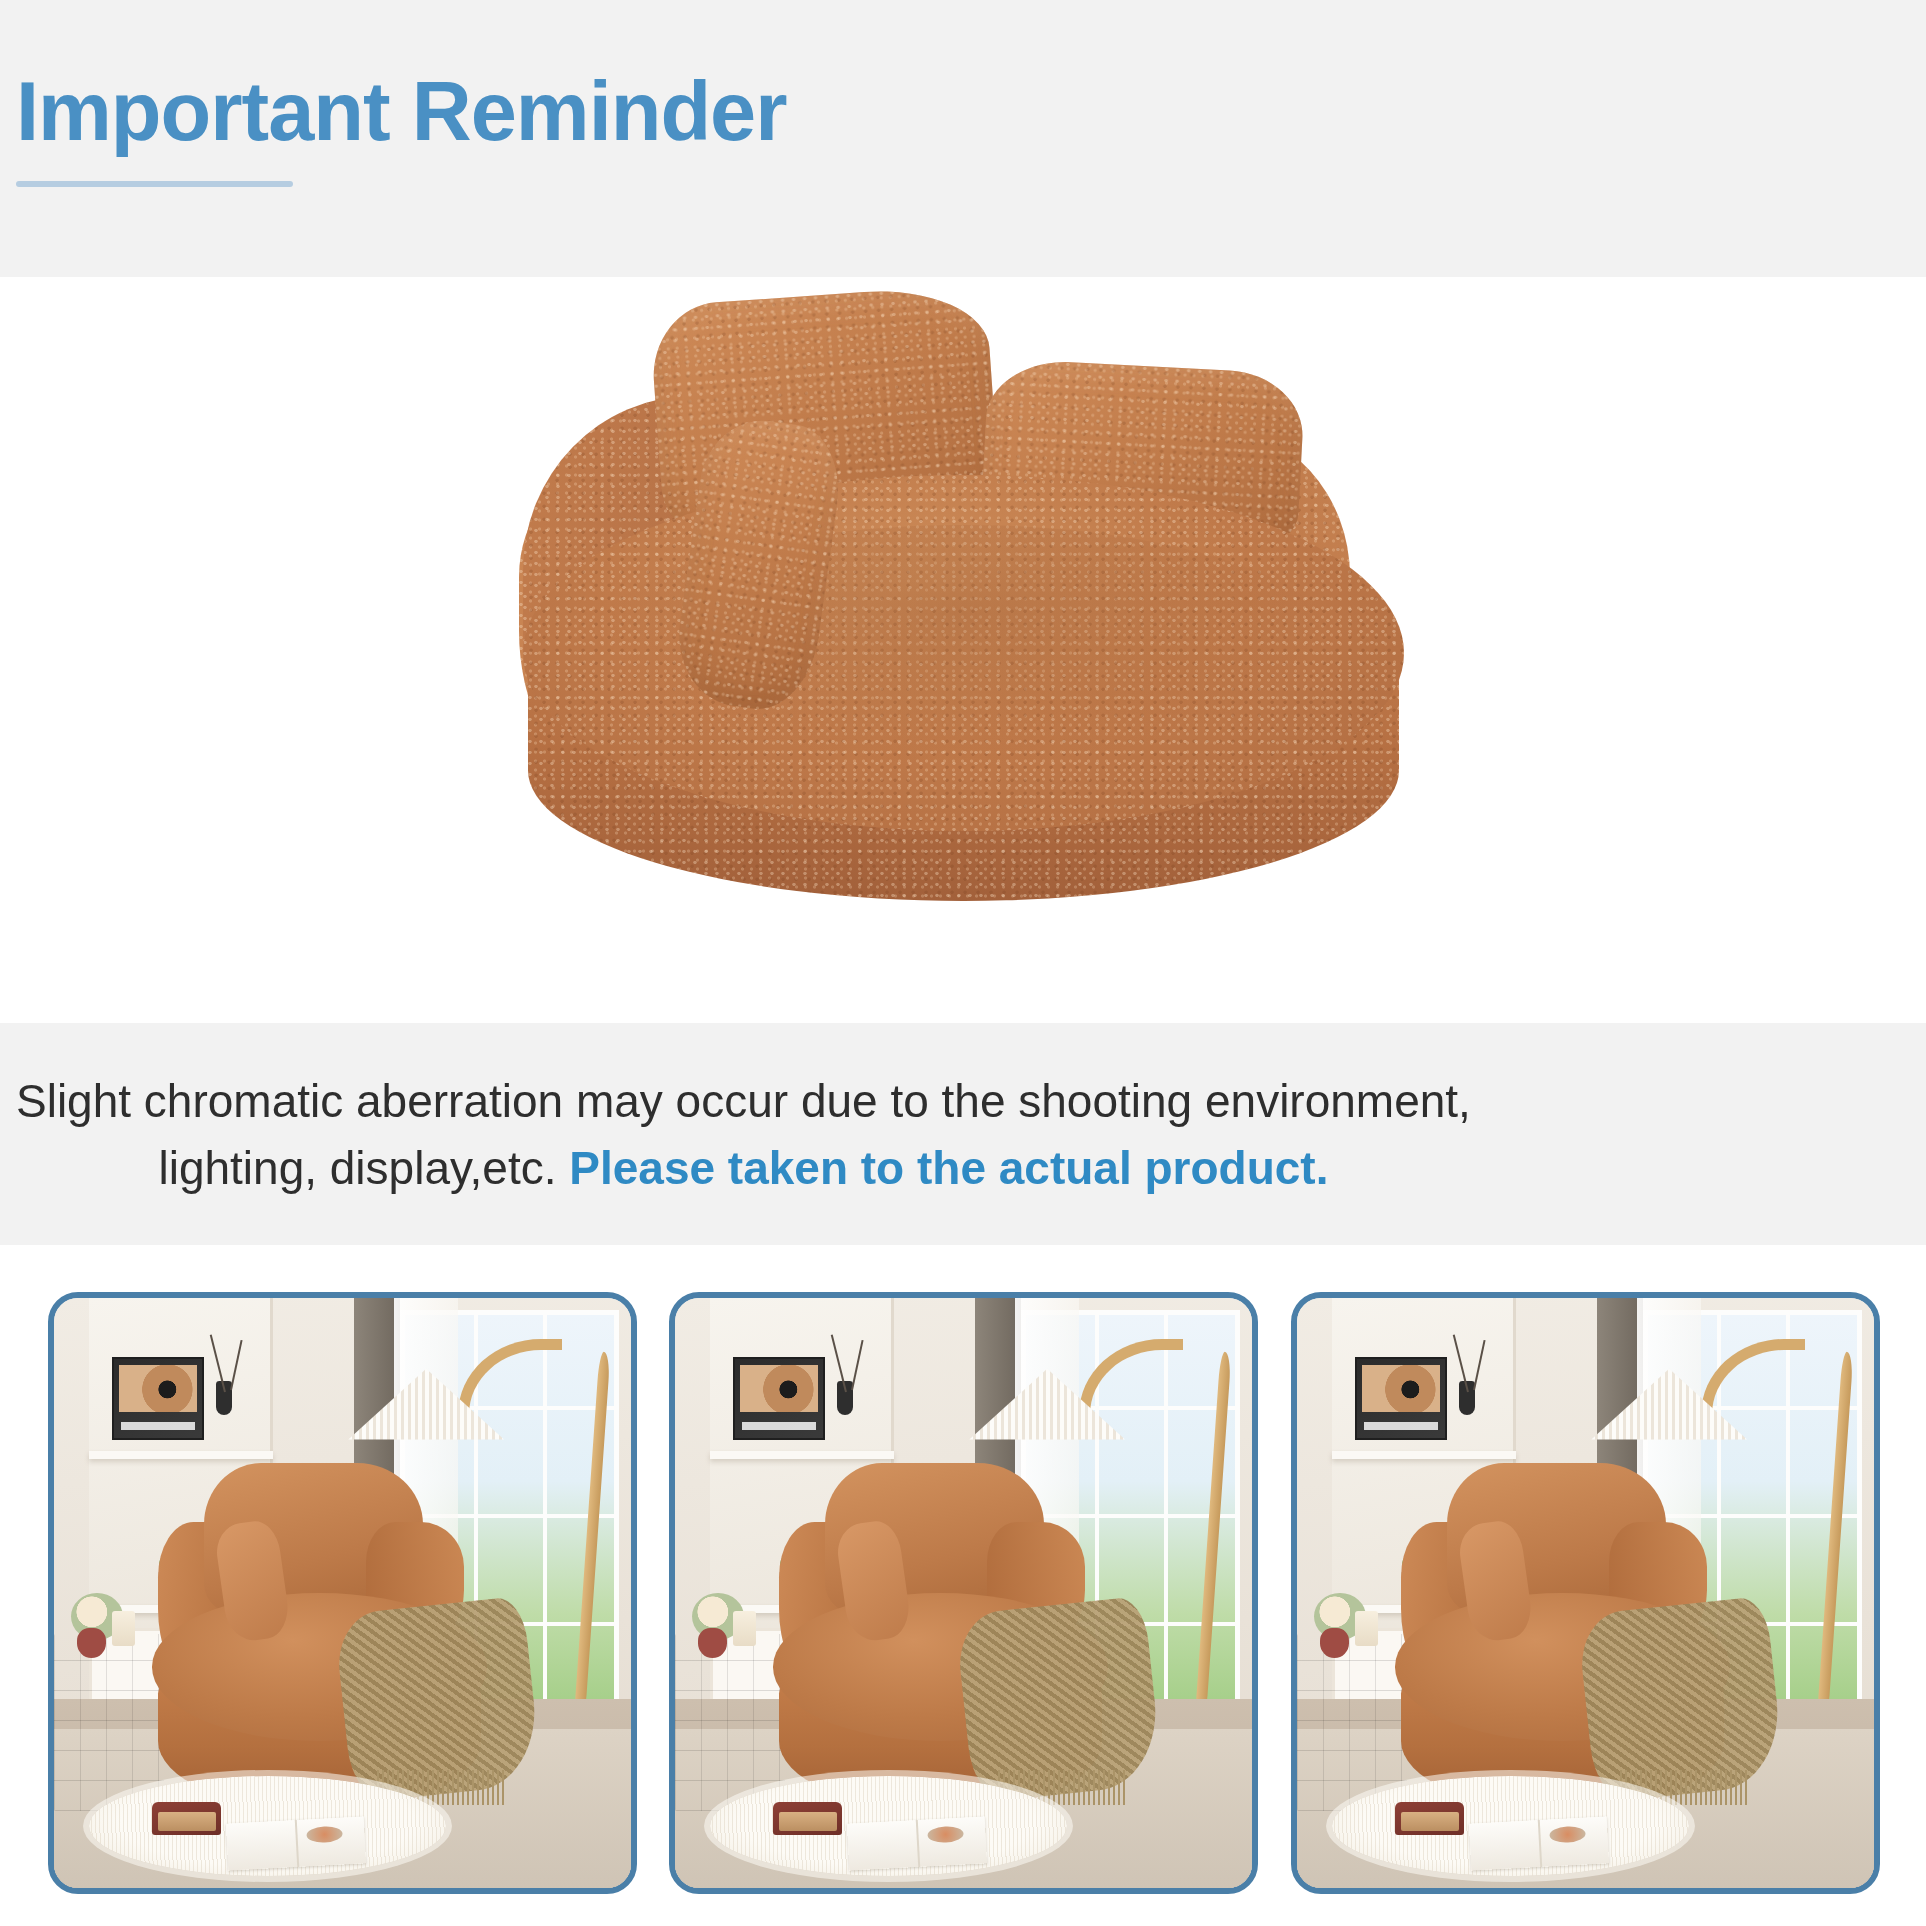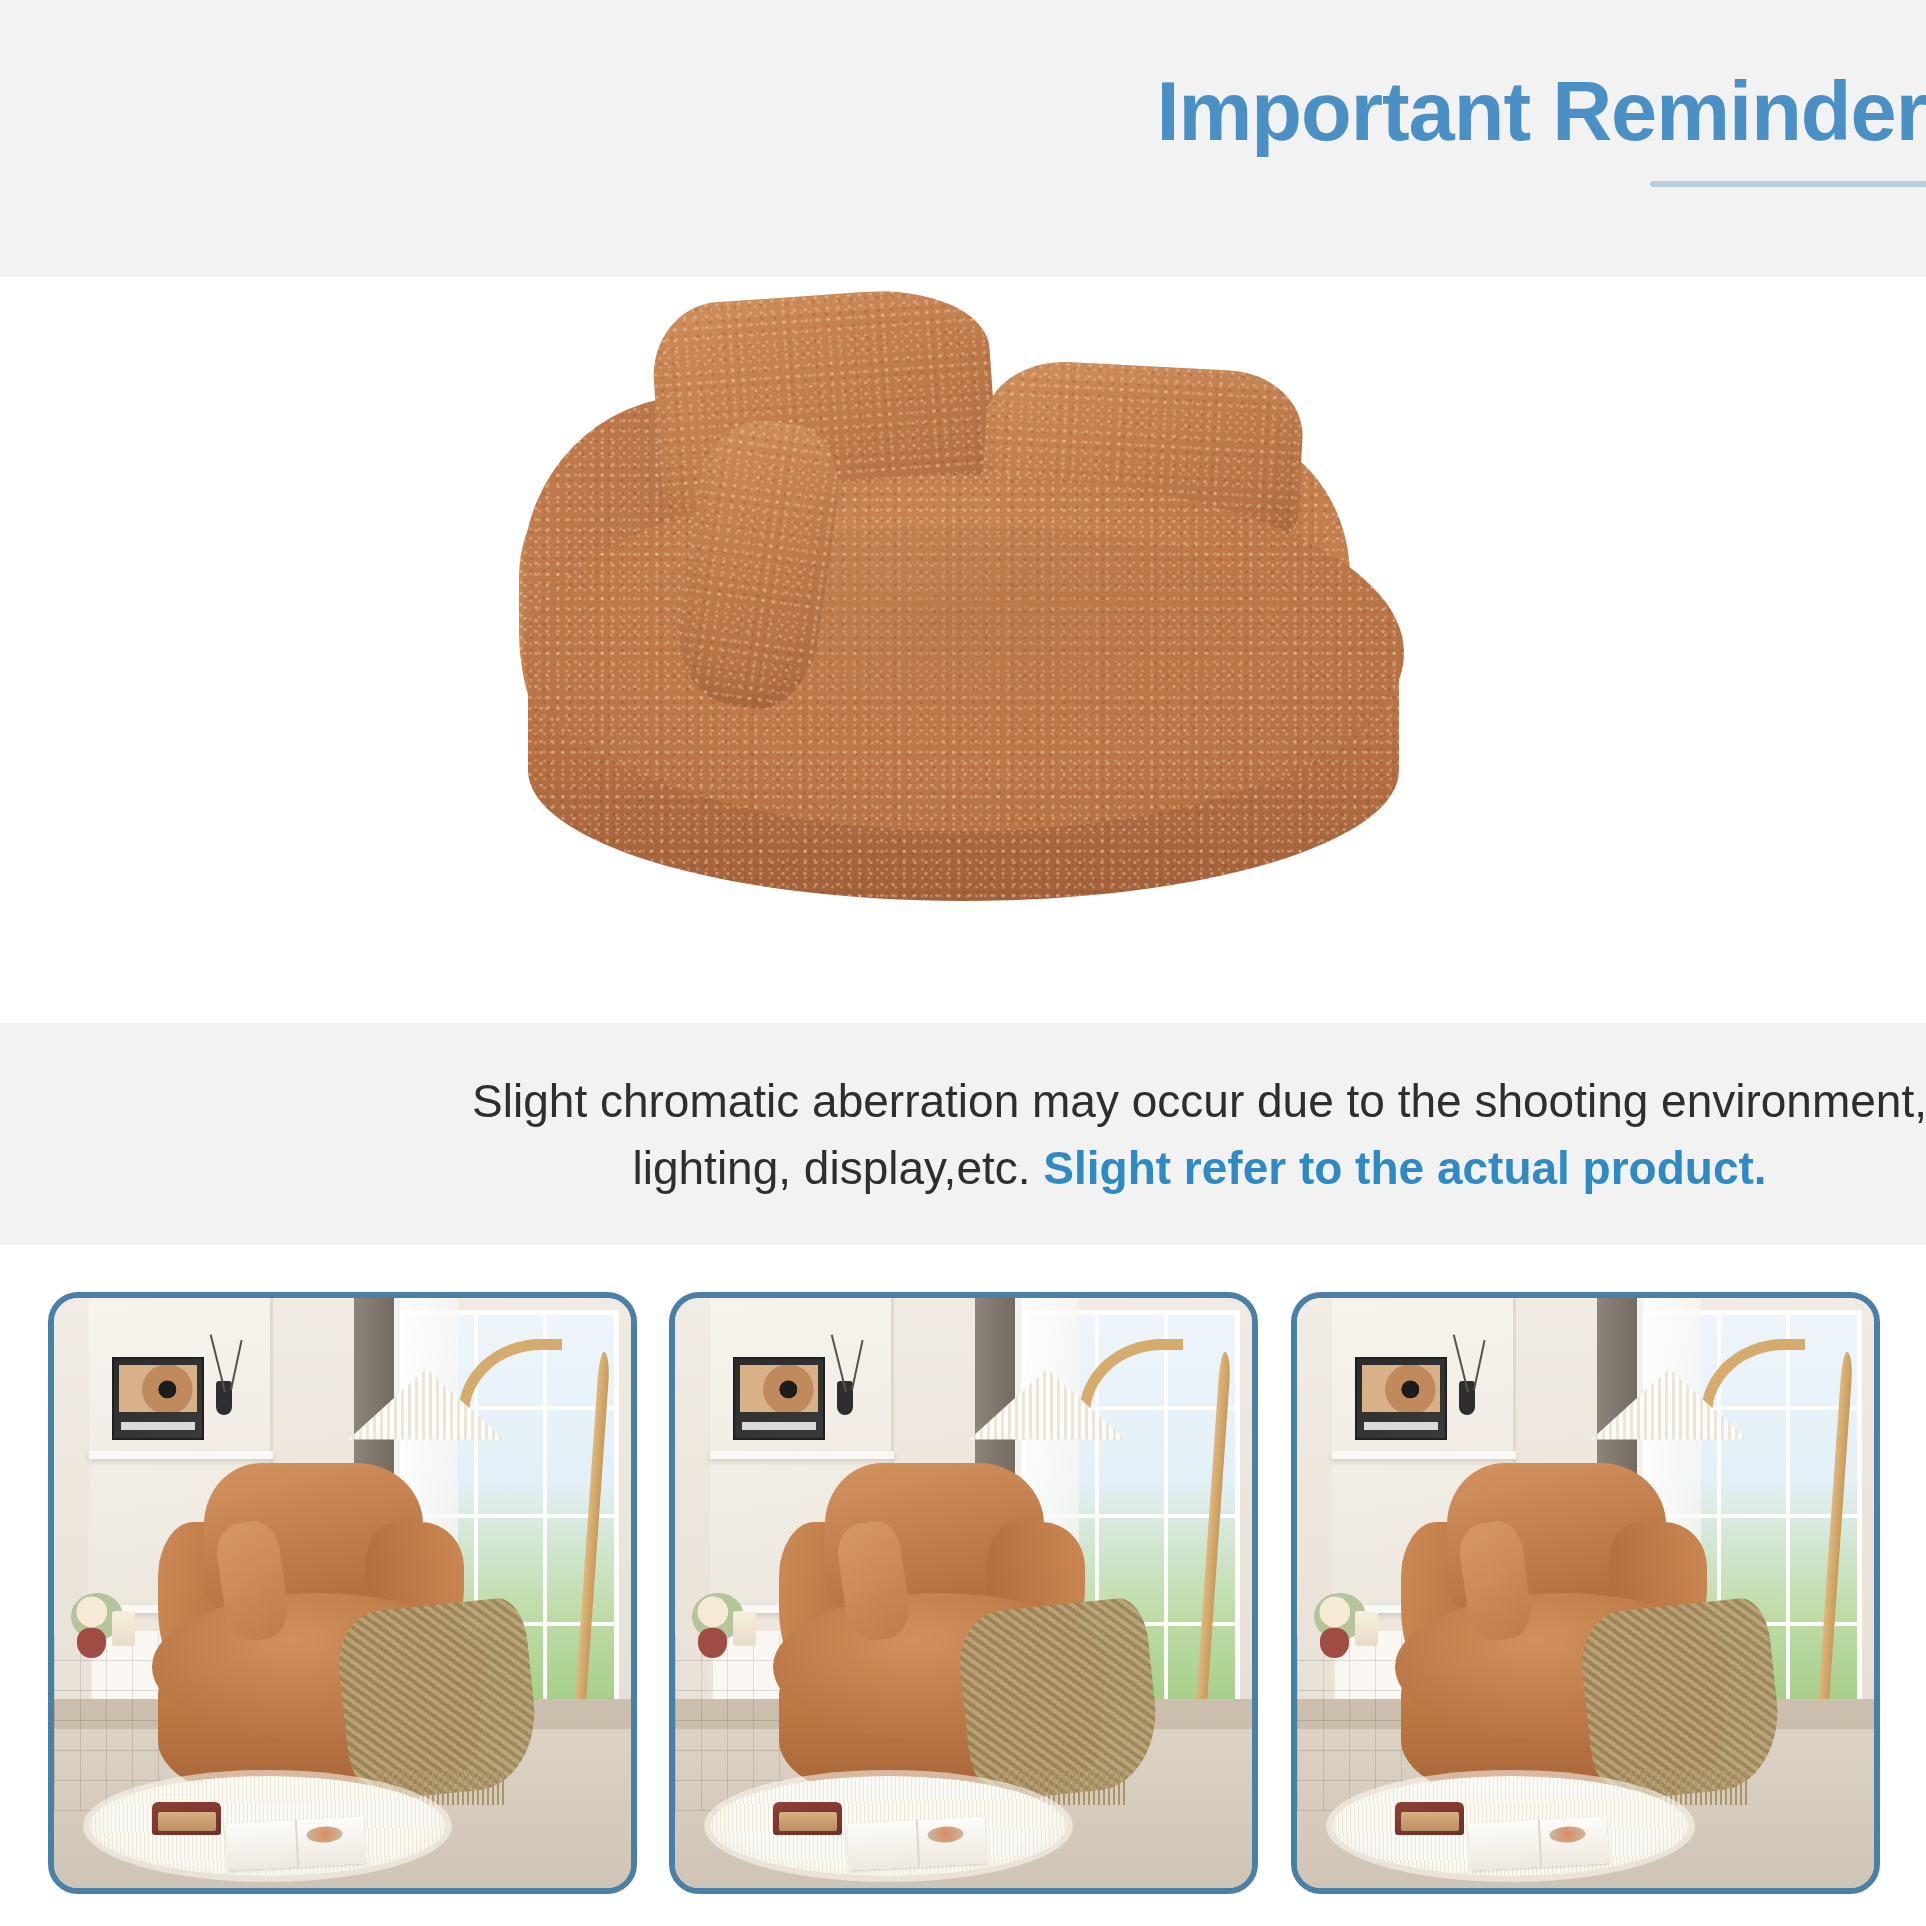--- a/index.html
+++ b/index.html
@@ -9,21 +9,21 @@
     font-family:"Liberation Sans", sans-serif;
     overflow:hidden;
   }
   .page { position:relative; width:1927px; height:1927px; background:#fff; }
 
   
   .band {
     position:absolute; left:0; width:1927px;
     background:#f2f2f2;
     display:flex; flex-direction:column;
-    align-items:flex-end; justify-content:center;padding-left:16px;
+    align-items:flex-start; justify-content:center;padding-left:16px;
   }
   #band-top    { top:0;    height:277px; }
   #band-middle { top:1023px; height:223px; }
 
   .headline {
     font-size:83px; font-weight:bold; letter-spacing:-1px;
     color:#4a90c4; line-height:1.05;
     text-align:center;
   }
   .divider {
@@ -273,21 +273,21 @@
 
       <div class="pillow p-small">
           <div class="fabric-tex"></div>
         </div>
     </div>
   </div>
 
   <div class="band" id="band-middle">
     <div class="notice">
       <span>Slight chromatic aberration may occur due to the shooting environment,</span><br>
-      <span>lighting, display,etc. </span><span class="accent">Slight refer to the actual product.</span>
+      <span>lighting, display,etc. </span><span class="accent">Please taken to the actual product.</span>
     </div>
   </div>
 
   <div id="thumbs">
 
     <div class="thumb" id="thumb-1">
       <div class="scene">
         <div class="sc-wall"></div>
         <div class="sc-window">
           <div class="sc-mullion-v" style="left:33%"></div>

